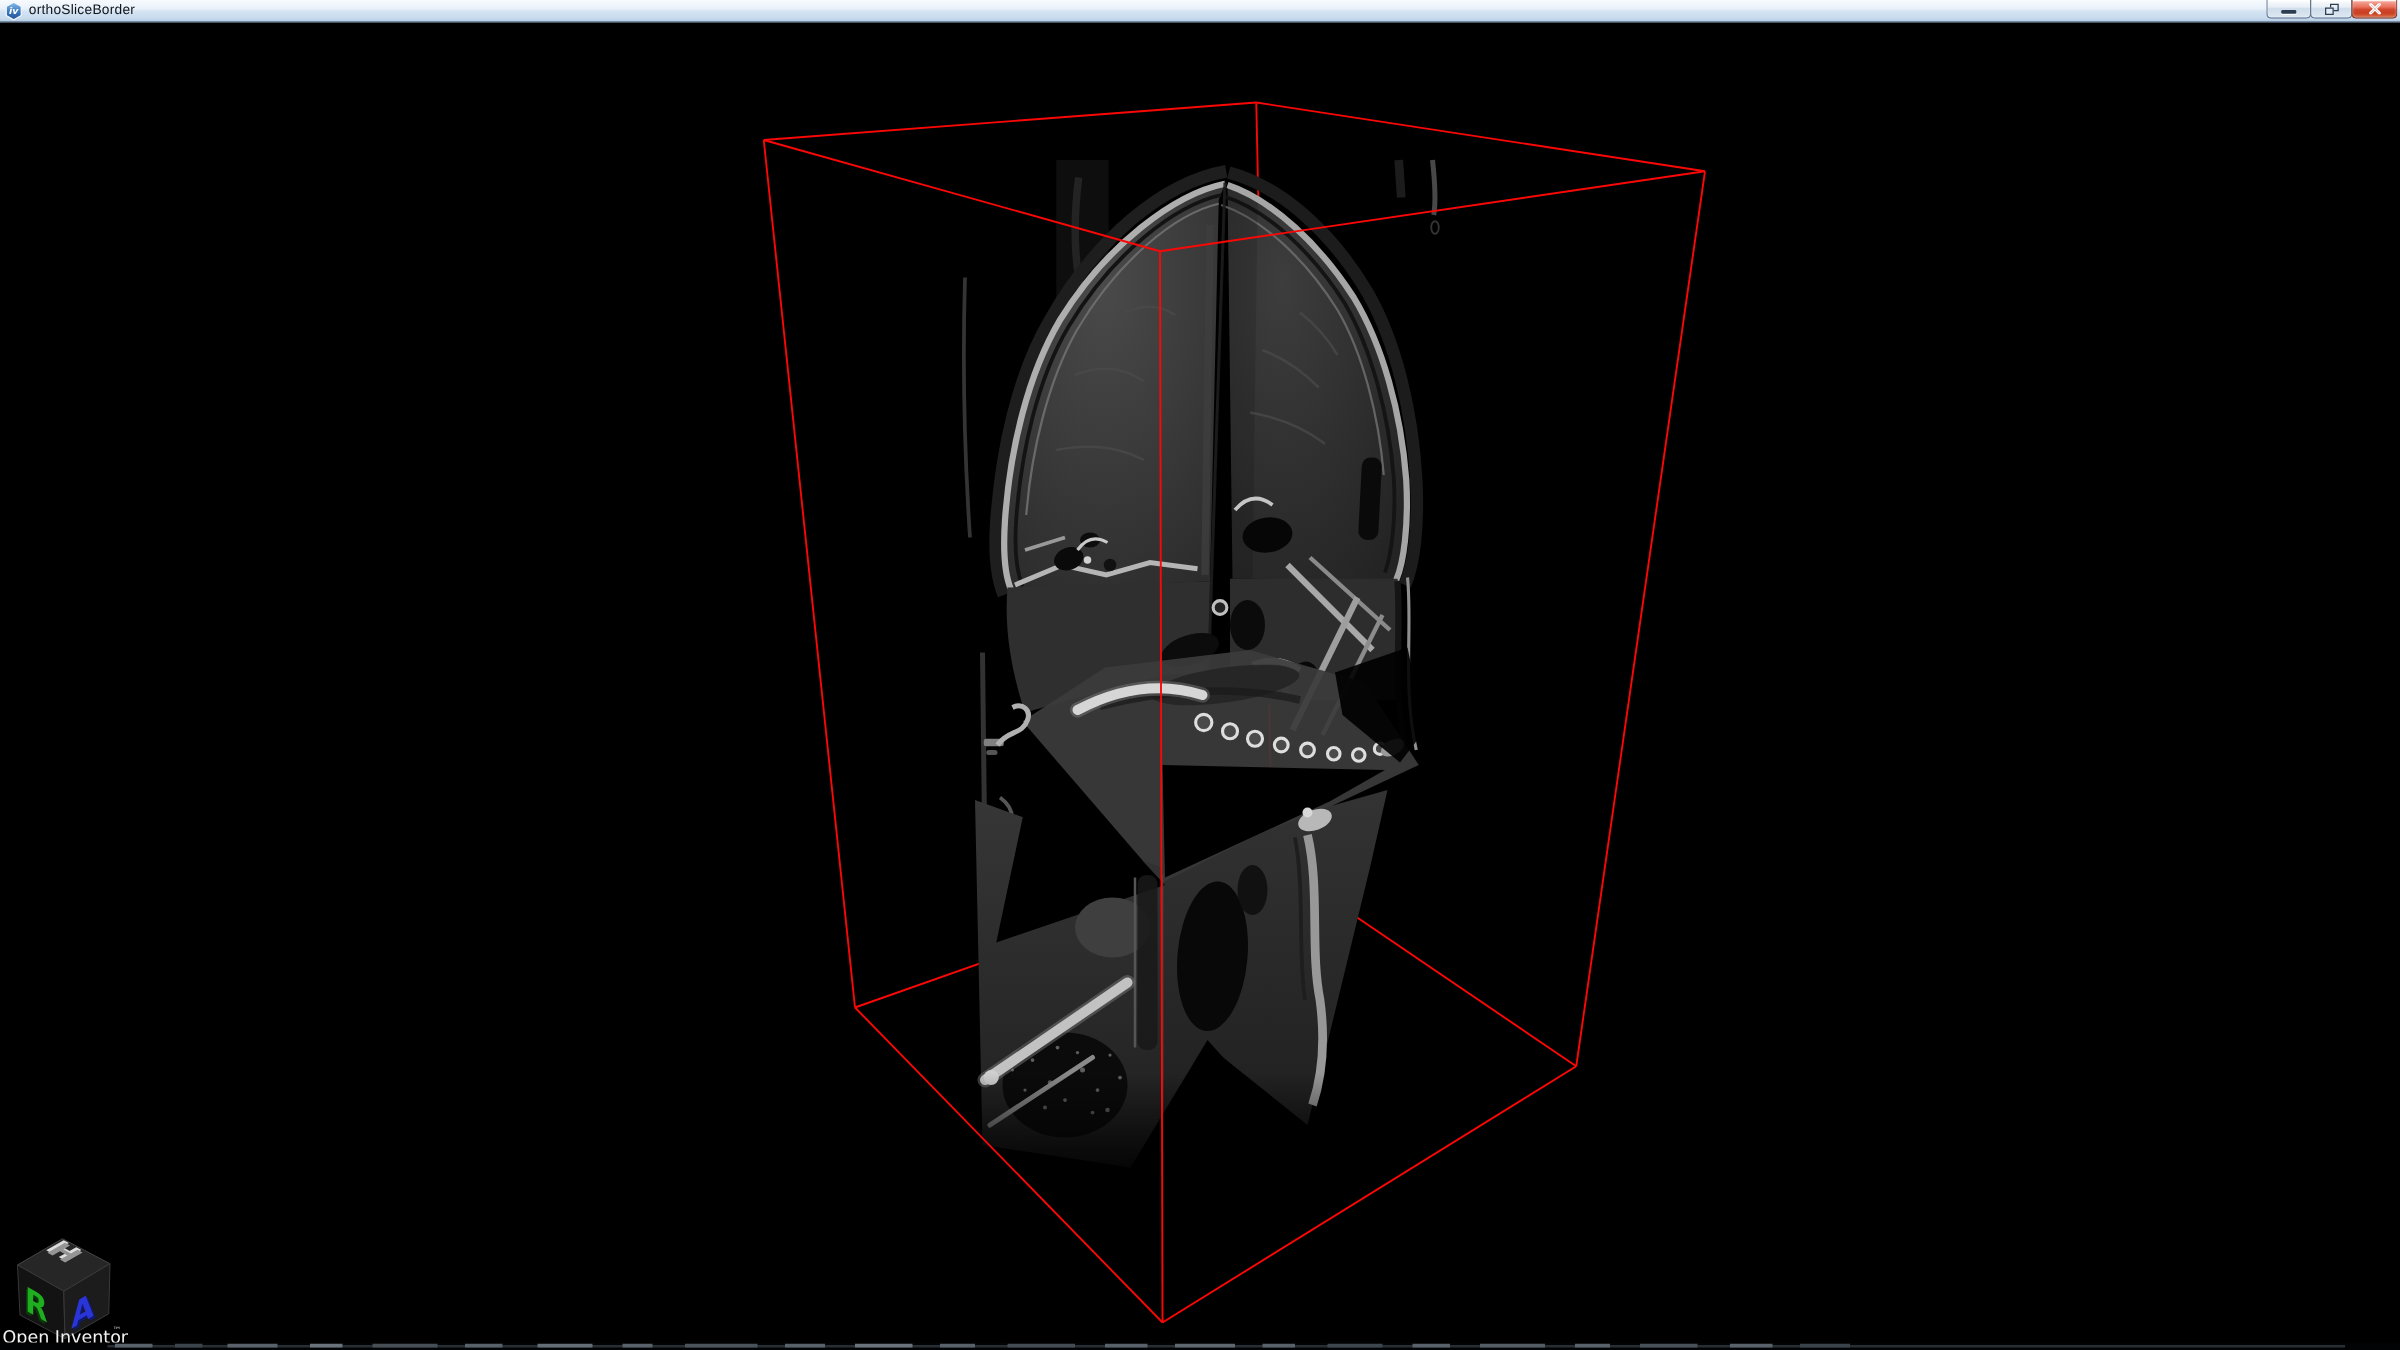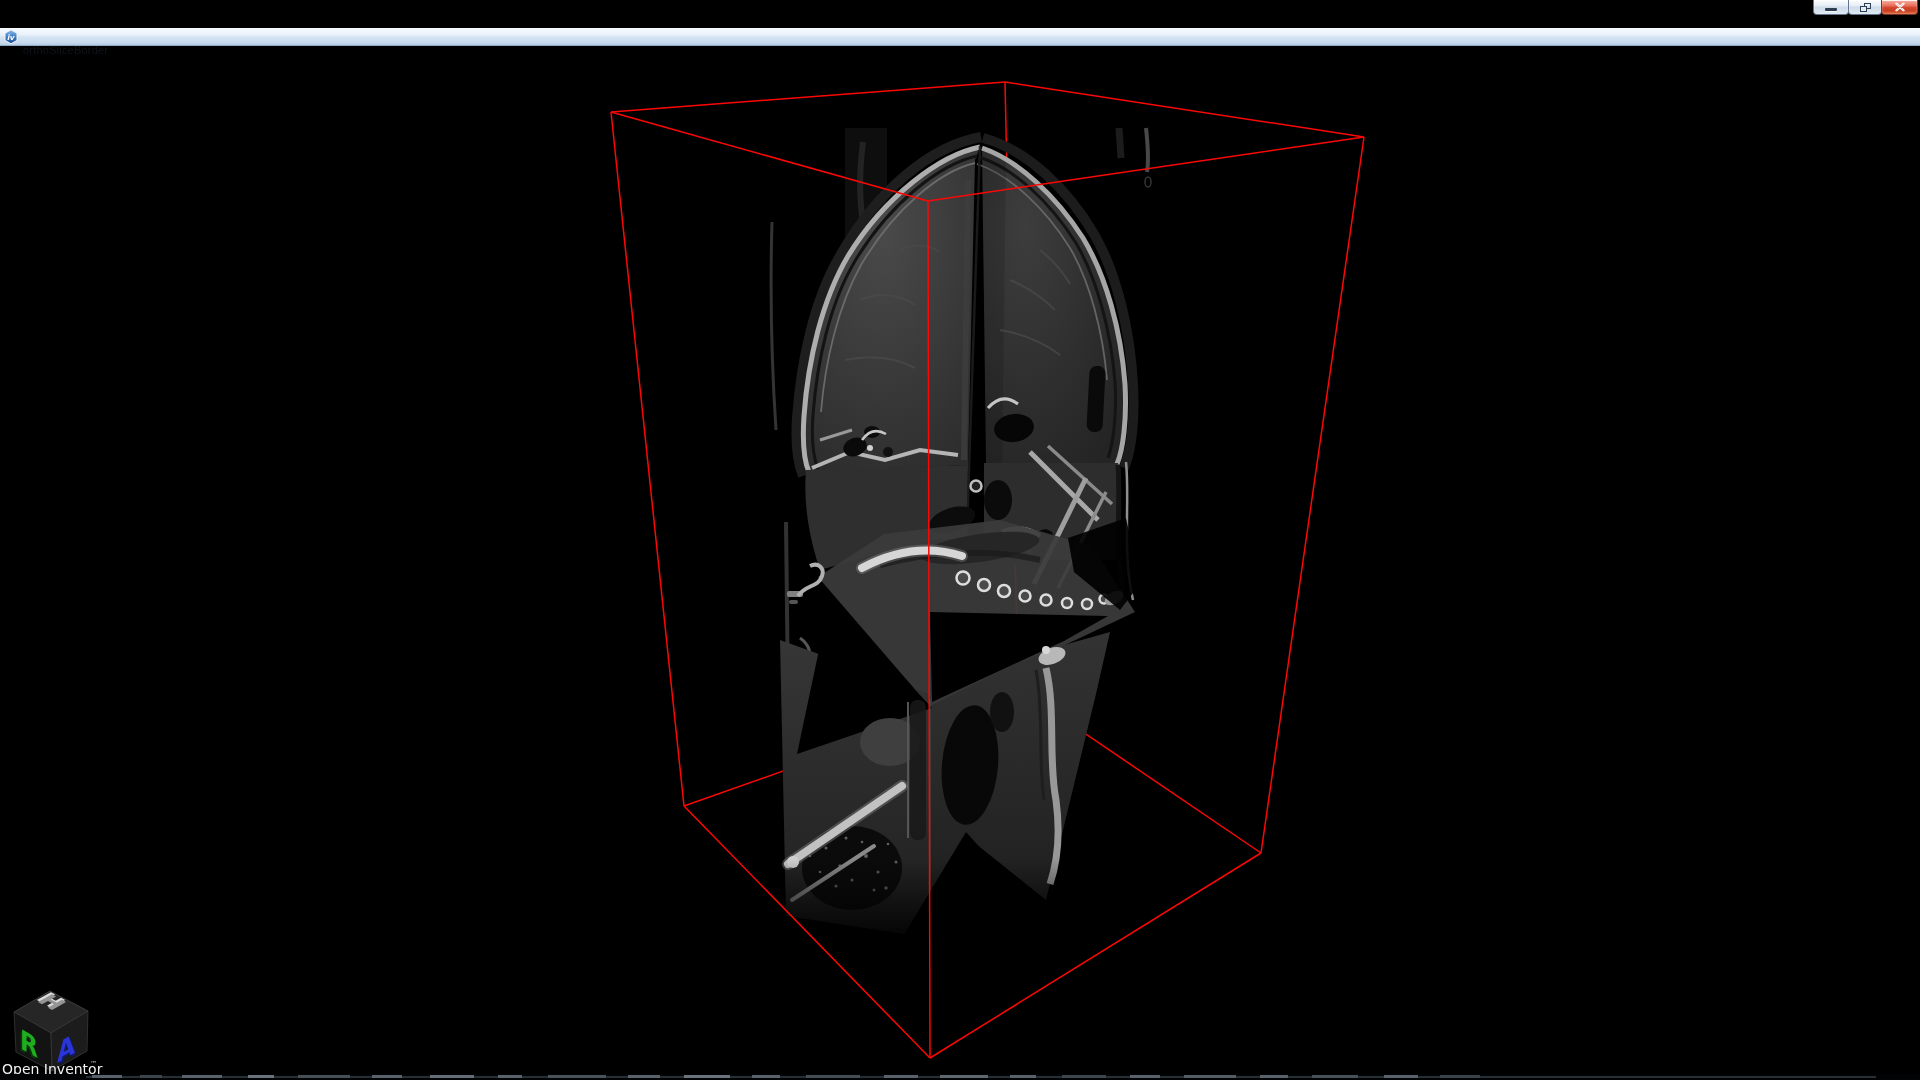--- a/index.html
+++ b/index.html
@@ -1,23 +1,23 @@
 <!DOCTYPE html>
 <html><head>
 <meta charset="utf-8">
 <style>
   html,body{margin:0;padding:0;background:#000;}
   #screen{position:relative;width:1920px;height:1080px;overflow:hidden;background:#000;
           font-family:"Liberation Sans",sans-serif;}
   
   #titlebar{position:absolute;top:0;left:0;width:1920px;height:17px;z-index:30;
     background:linear-gradient(#f7fbfe,#e9f1fa 40%,#d4e3f2 55%,#c8dbee 85%,#b6cde5);
-    border-bottom:1px solid #8fa9c6;margin-top:28px;}
+    border-bottom:1px solid #8fa9c6;}
   #titlebar .wicon{position:absolute;left:3px;top:1px;}
-  #titlebar .wtitle{position:absolute;left:23px;top:16px;font-size:11px;color:#101418;
+  #titlebar .wtitle{position:absolute;left:23px;top:2px;font-size:11px;color:#101418;
     letter-spacing:0.2px;}
   #controls{position:absolute;top:0;right:2px;height:15px;display:flex;z-index:31;}
   .win-btn{position:relative;height:15px;border:1px solid #63758f;border-top:none;
     border-radius:0 0 4px 4px;box-sizing:border-box;margin-left:-1px;
     background:linear-gradient(#fdfefe,#e7eef6 40%,#cfdcea 50%,#dde8f2);
     box-shadow:inset 0 1px 0 rgba(255,255,255,.85), inset 0 0 2px rgba(255,255,255,.5);}
   .win-btn.min{width:36px;}
   .win-btn.max{width:34px;}
   .win-btn.close{width:37px;
     background:linear-gradient(#f6b3a6,#e9705b 40%,#d0452c 55%,#c93f22 75%,#d96a40);

